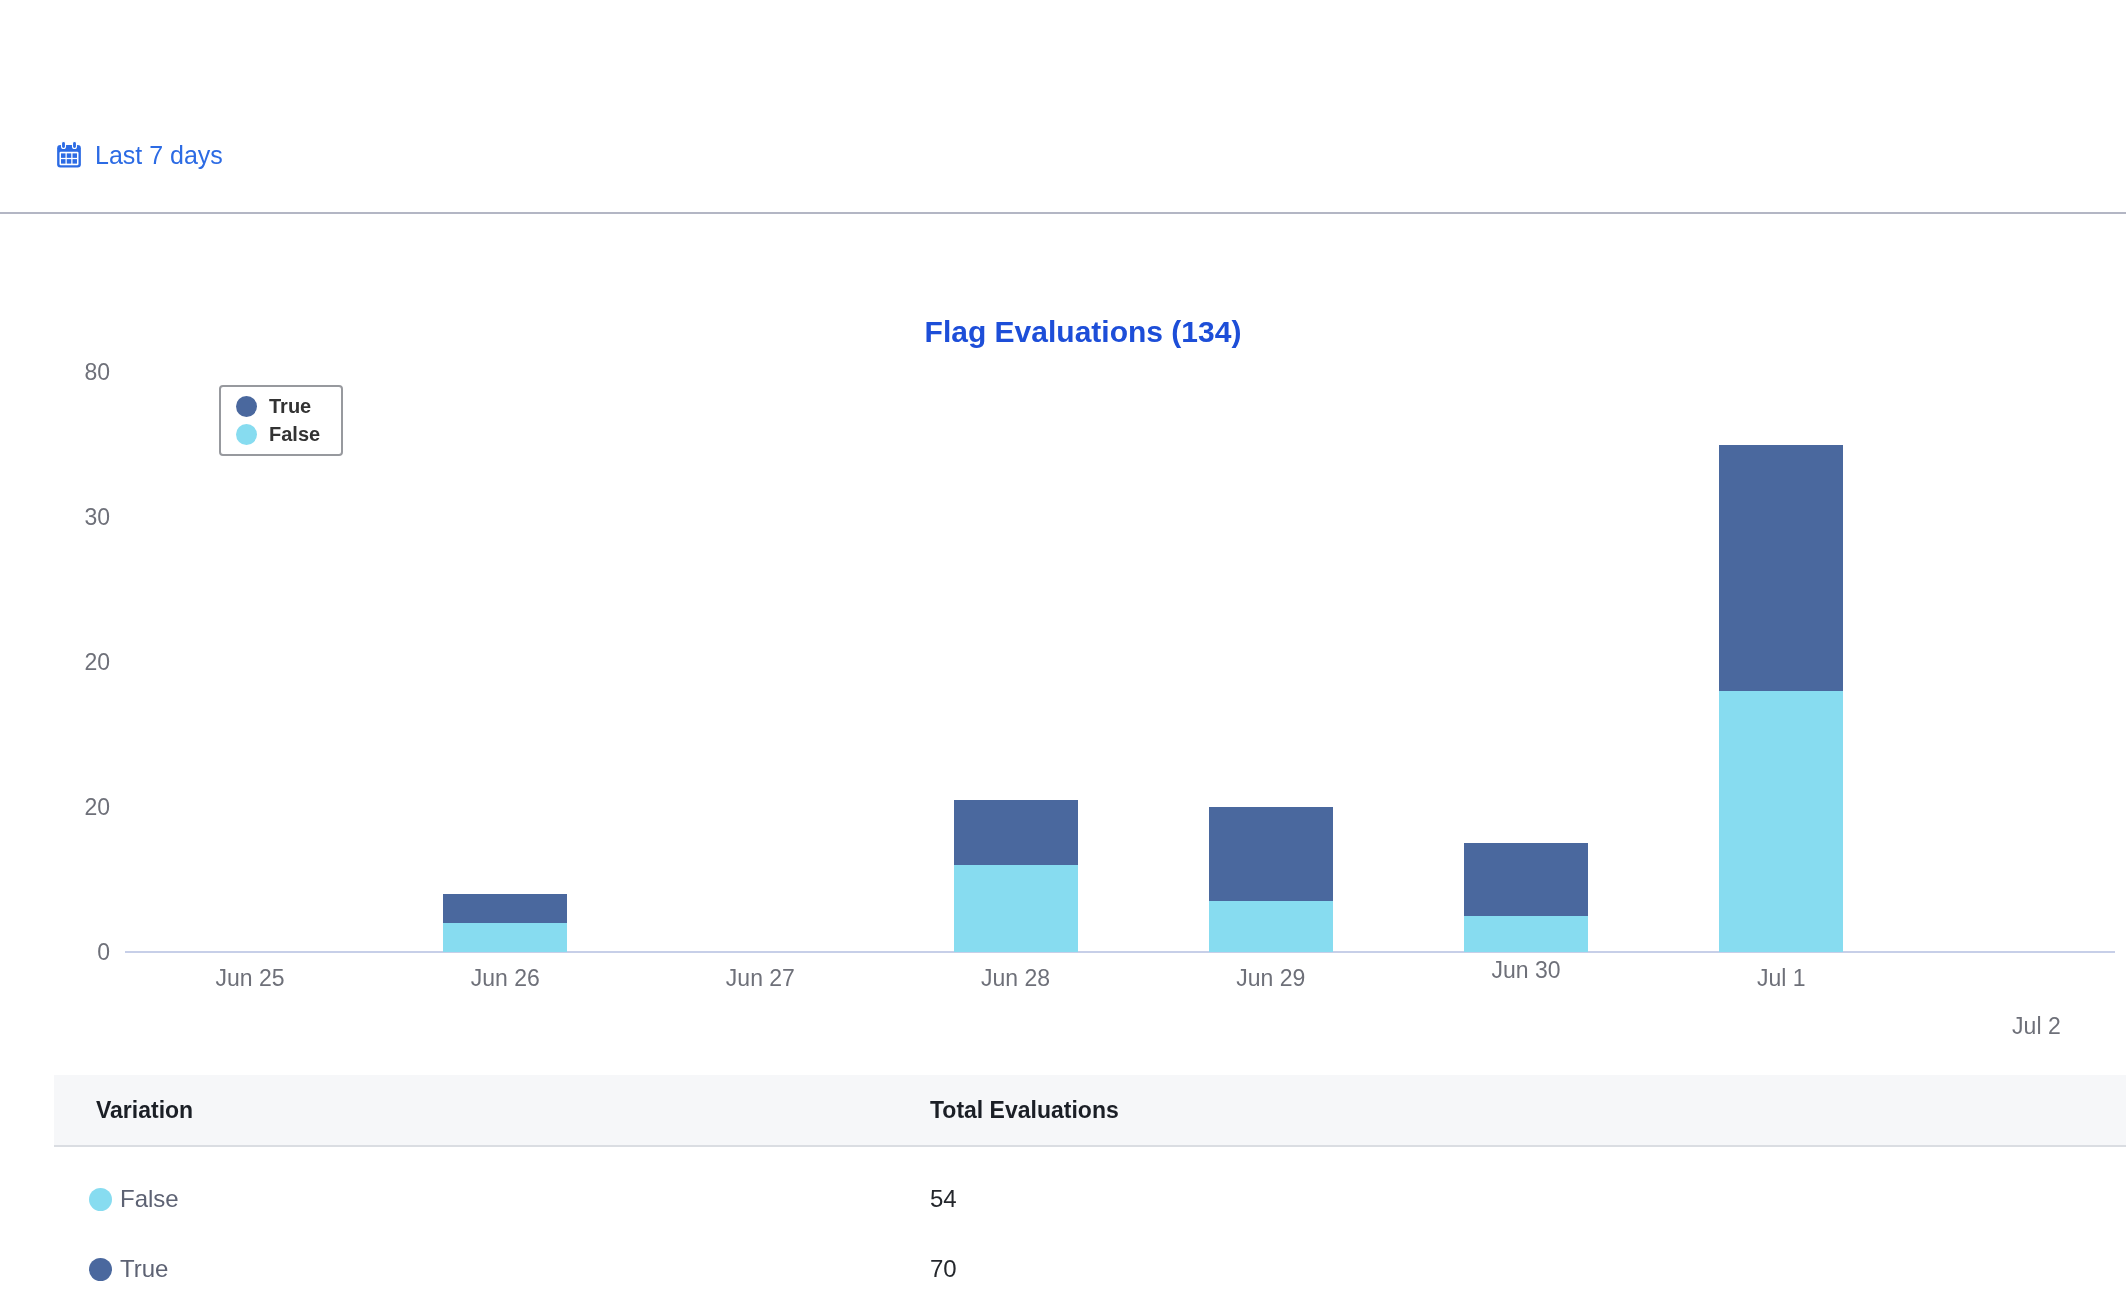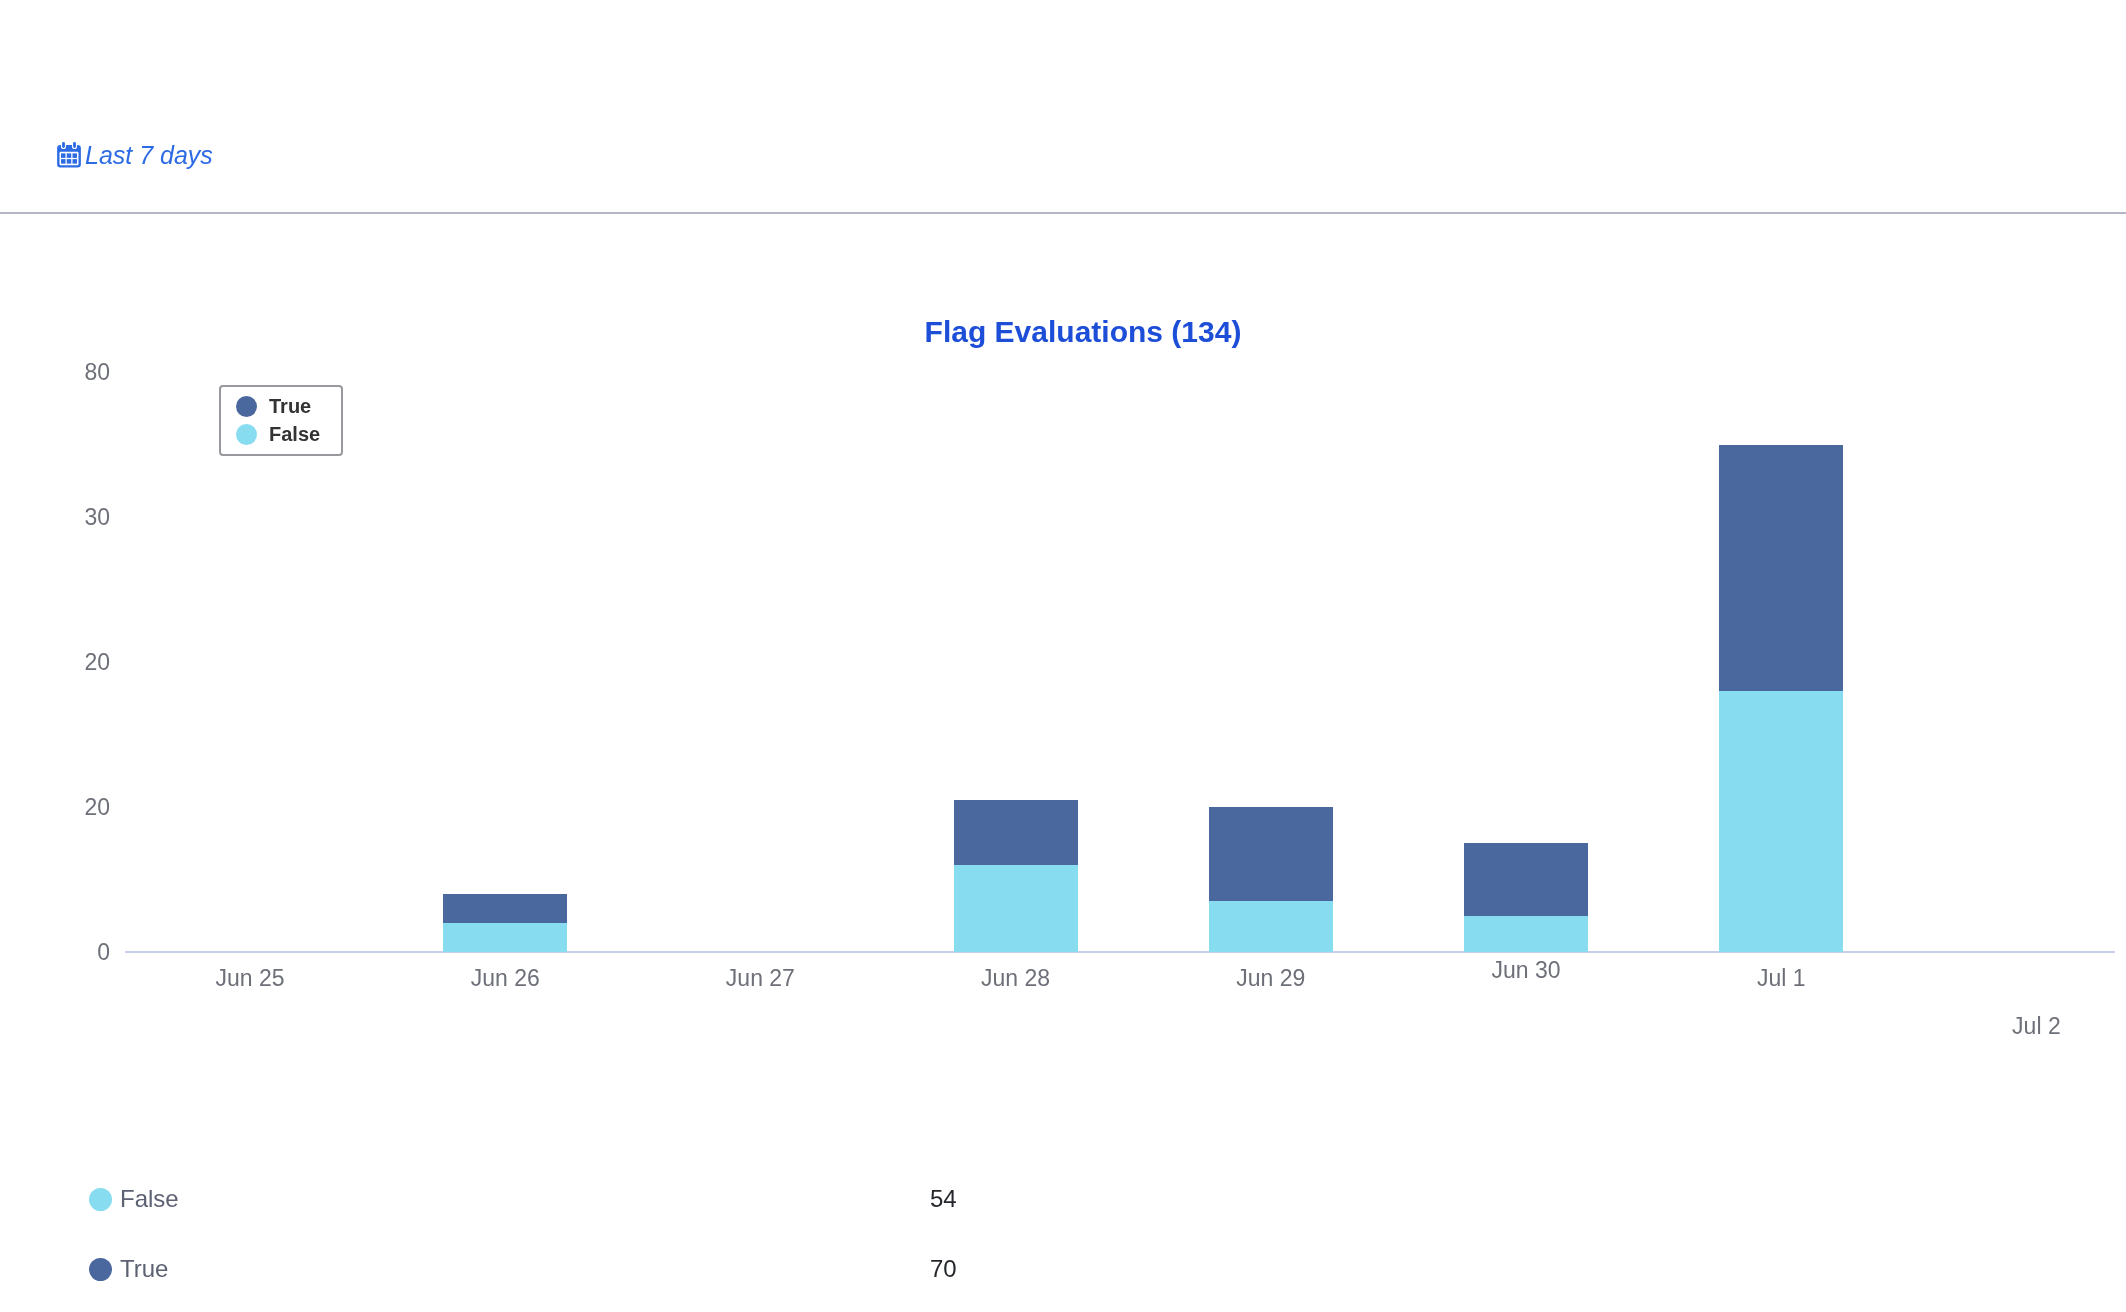--- a/index.html
+++ b/index.html
@@ -26,24 +26,23 @@
   .tab-targeting { left:56px;  width:210px; }
   .tab-metrics   { left:314px; width:253px; }
   .tab-activity  { left:592px; width:260px; }
   
   .filter-row {
     position:absolute; left:0; top:98px; width:2126px; height:116px;
     border-bottom:2px solid #b3b6c4; background:#fff;
     display:flex; align-items:center;
   }
   .date-filter {
-    margin-left:54px; display:flex; align-items:center; gap:1px;
+    margin-left:54px; display:flex; align-items:center; gap:11px;
     color:#2c6be4; font-size:25px; cursor:pointer; background:none; border:none;
     font-family:"Liberation Sans", sans-serif;
-    font-style:italic;
   }
   .date-filter svg { display:block; }
   
   .chart-title {
     position:absolute; left:40px; top:315px; width:2086px;
     text-align:center; font-size:30px; font-weight:bold; color:#1d4ed8;
   }
   .legend {
     position:absolute; left:219px; top:385px; width:124px; height:71px;
     border:2px solid #97999e; border-radius:4px; background:#fff;
@@ -146,20 +145,24 @@
       <div class="bar-seg" style="left: 1208.8px; width: 124px; top: 807px; height: 94.25px; background: rgb(74, 104, 158);"></div>
       <div class="x-tick" style="left: 1436px; width: 180px; top: 956px;">Jun 30</div>
       <div class="bar-seg" style="left: 1464px; width: 124px; top: 915.75px; height: 36.25px; background: rgb(135, 220, 240);"></div>
       <div class="bar-seg" style="left: 1464px; width: 124px; top: 843.25px; height: 72.5px; background: rgb(74, 104, 158);"></div>
       <div class="x-tick" style="left: 1691.2px; width: 180px; top: 964px;">Jul 1</div>
       <div class="bar-seg" style="left: 1719.2px; width: 124px; top: 691px; height: 261px; background: rgb(135, 220, 240);"></div>
       <div class="bar-seg" style="left: 1719.2px; width: 124px; top: 444.5px; height: 246.5px; background: rgb(74, 104, 158);"></div>
       <div class="x-tick" style="left: 1946.4px; width: 180px; top: 964px; margin-top: 48px;">Jul 2</div>
     </div>
 
+  <div class="tbl-header">
+    <div class="col1">Variation</div>
+    <div class="col2">Total Evaluations</div>
+  </div>
 
   <div class="tbl-row row-false">
     <div class="cell-label">
       <span class="dot" style="background: rgb(135, 220, 240);"></span>
       <span class="txt">False</span>
     </div>
     <div class="cell-value">54</div>
   </div>
 
   <div class="tbl-row row-true">

